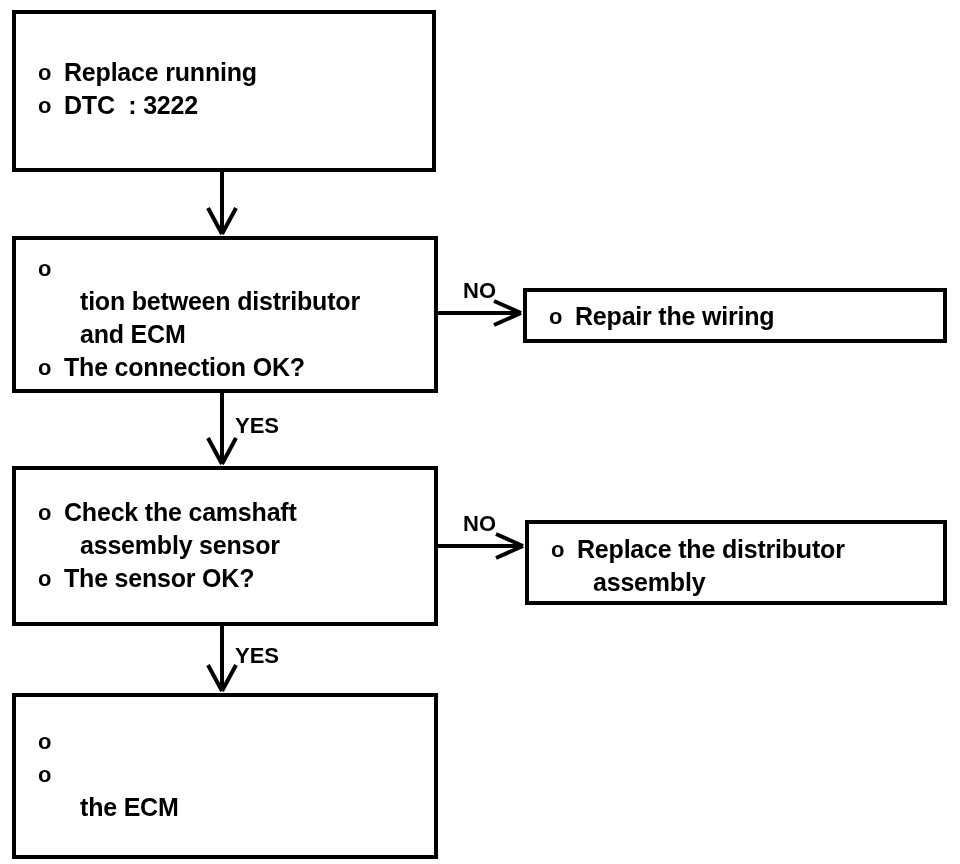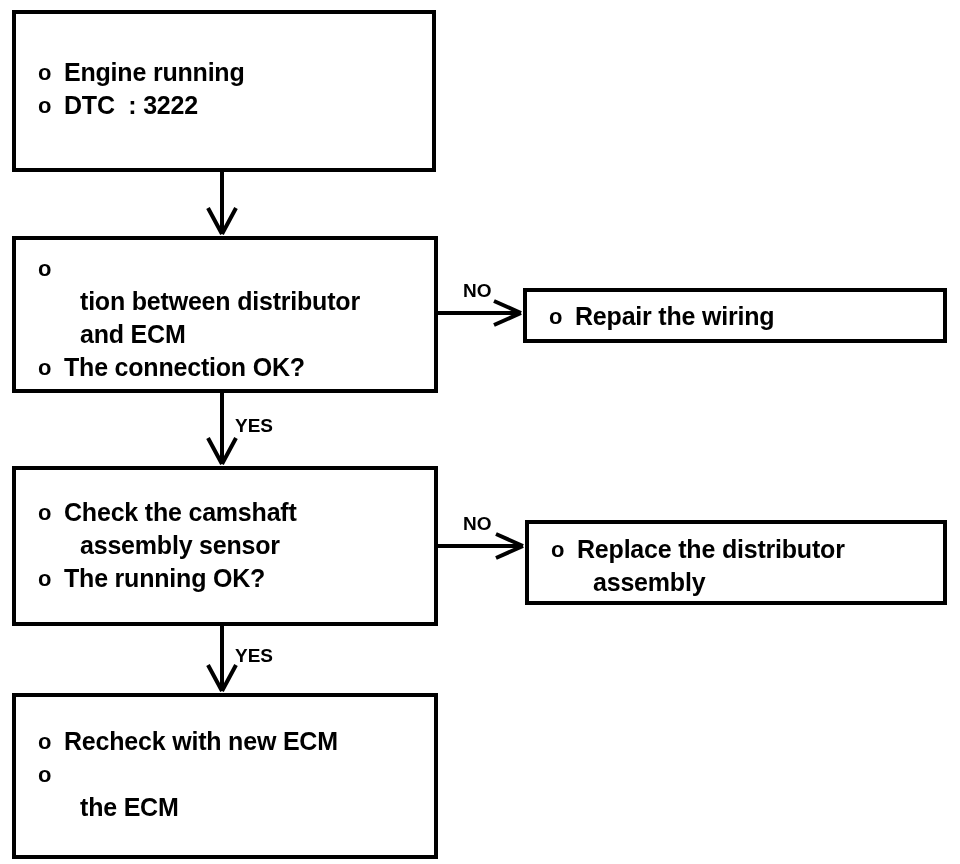--- a/index.html
+++ b/index.html
@@ -66,21 +66,21 @@
     font-size: 25px;
     line-height: 33px;
     font-weight: bold;
     letter-spacing: -0.2px;
     padding-left: 64px;
     white-space: pre;
   }
 
   .edge-label {
     position: absolute;
-    font-size: 19px;
+    font-size: 22px;
     line-height: 22px;
     font-weight: bold;
     letter-spacing: 0px;
     white-space: pre;
   }
 
   .connector-svg {
     position: absolute;
     left: 0;
     top: 0;
@@ -100,53 +100,53 @@
       <path d="M 521 313 L 494 301 M 521 313 L 494 325" stroke="#000000" stroke-width="4" fill="none" stroke-linecap="butt"></path>
       <path d="M 222 393 L 222 464" stroke="#000000" stroke-width="4" fill="none"></path>
       <path d="M 222 464 L 208 438 M 222 464 L 236 438" stroke="#000000" stroke-width="4" fill="none" stroke-linecap="butt"></path>
       <path d="M 438 546 L 523 546" stroke="#000000" stroke-width="4" fill="none"></path>
       <path d="M 523 546 L 496 534 M 523 546 L 496 558" stroke="#000000" stroke-width="4" fill="none" stroke-linecap="butt"></path>
       <path d="M 222 626 L 222 691" stroke="#000000" stroke-width="4" fill="none"></path>
       <path d="M 222 691 L 208 665 M 222 691 L 236 665" stroke="#000000" stroke-width="4" fill="none" stroke-linecap="butt"></path>
     </svg>
 <div class="node" style="left: 12px; top: 10px; width: 424px; height: 162px;">
       <div class="node-body" style="top: 42px;">
-        <div class="bullet-line"><span class="bullet-mark">o</span><span class="bullet-text">Engine running</span></div>
+        <div class="bullet-line"><span class="bullet-mark">o</span><span class="bullet-text">Replace running</span></div>
         <div class="bullet-line"><span class="bullet-mark">o</span><span class="bullet-text">DTC  : 3222</span></div>
       </div>
     </div>
     <div class="node" style="left: 12px; top: 236px; width: 426px; height: 157px;">
       <div class="node-body" style="top: 12px;">
         <div class="bullet-line"><span class="bullet-mark">o</span></div>
         <div class="cont-line">tion between distributor</div>
         <div class="cont-line">and ECM</div>
         <div class="bullet-line"><span class="bullet-mark">o</span><span class="bullet-text">The connection OK?</span></div>
       </div>
     </div>
     <div class="node" style="left: 523px; top: 288px; width: 424px; height: 55px;">
       <div class="node-body" style="top: 8px;">
         <div class="bullet-line"><span class="bullet-mark">o</span><span class="bullet-text">Repair the wiring</span></div>
       </div>
     </div>
     <div class="node" style="left: 12px; top: 466px; width: 426px; height: 160px;">
       <div class="node-body" style="top: 26px;">
         <div class="bullet-line"><span class="bullet-mark">o</span><span class="bullet-text">Check the camshaft</span></div>
         <div class="cont-line">assembly sensor</div>
-        <div class="bullet-line"><span class="bullet-mark">o</span><span class="bullet-text">The running OK?</span></div>
+        <div class="bullet-line"><span class="bullet-mark">o</span><span class="bullet-text">The sensor OK?</span></div>
       </div>
     </div>
     <div class="node" style="left: 525px; top: 520px; width: 422px; height: 85px;">
       <div class="node-body" style="top: 9px;">
         <div class="bullet-line"><span class="bullet-mark">o</span><span class="bullet-text">Replace the distributor</span></div>
         <div class="cont-line">assembly</div>
       </div>
     </div>
     <div class="node" style="left: 12px; top: 693px; width: 426px; height: 166px;">
       <div class="node-body" style="top: 28px;">
-        <div class="bullet-line"><span class="bullet-mark">o</span><span class="bullet-text">Recheck with new ECM</span></div>
+        <div class="bullet-line"><span class="bullet-mark">o</span></div>
         <div class="bullet-line"><span class="bullet-mark">o</span></div>
         <div class="cont-line">the ECM</div>
       </div>
     </div>
     <div class="edge-label" style="left: 463px; top: 280px;">NO</div>
     <div class="edge-label" style="left: 235px; top: 415px;">YES</div>
     <div class="edge-label" style="left: 463px; top: 513px;">NO</div>
     <div class="edge-label" style="left: 235px; top: 645px;">YES</div>
   </div>
 

